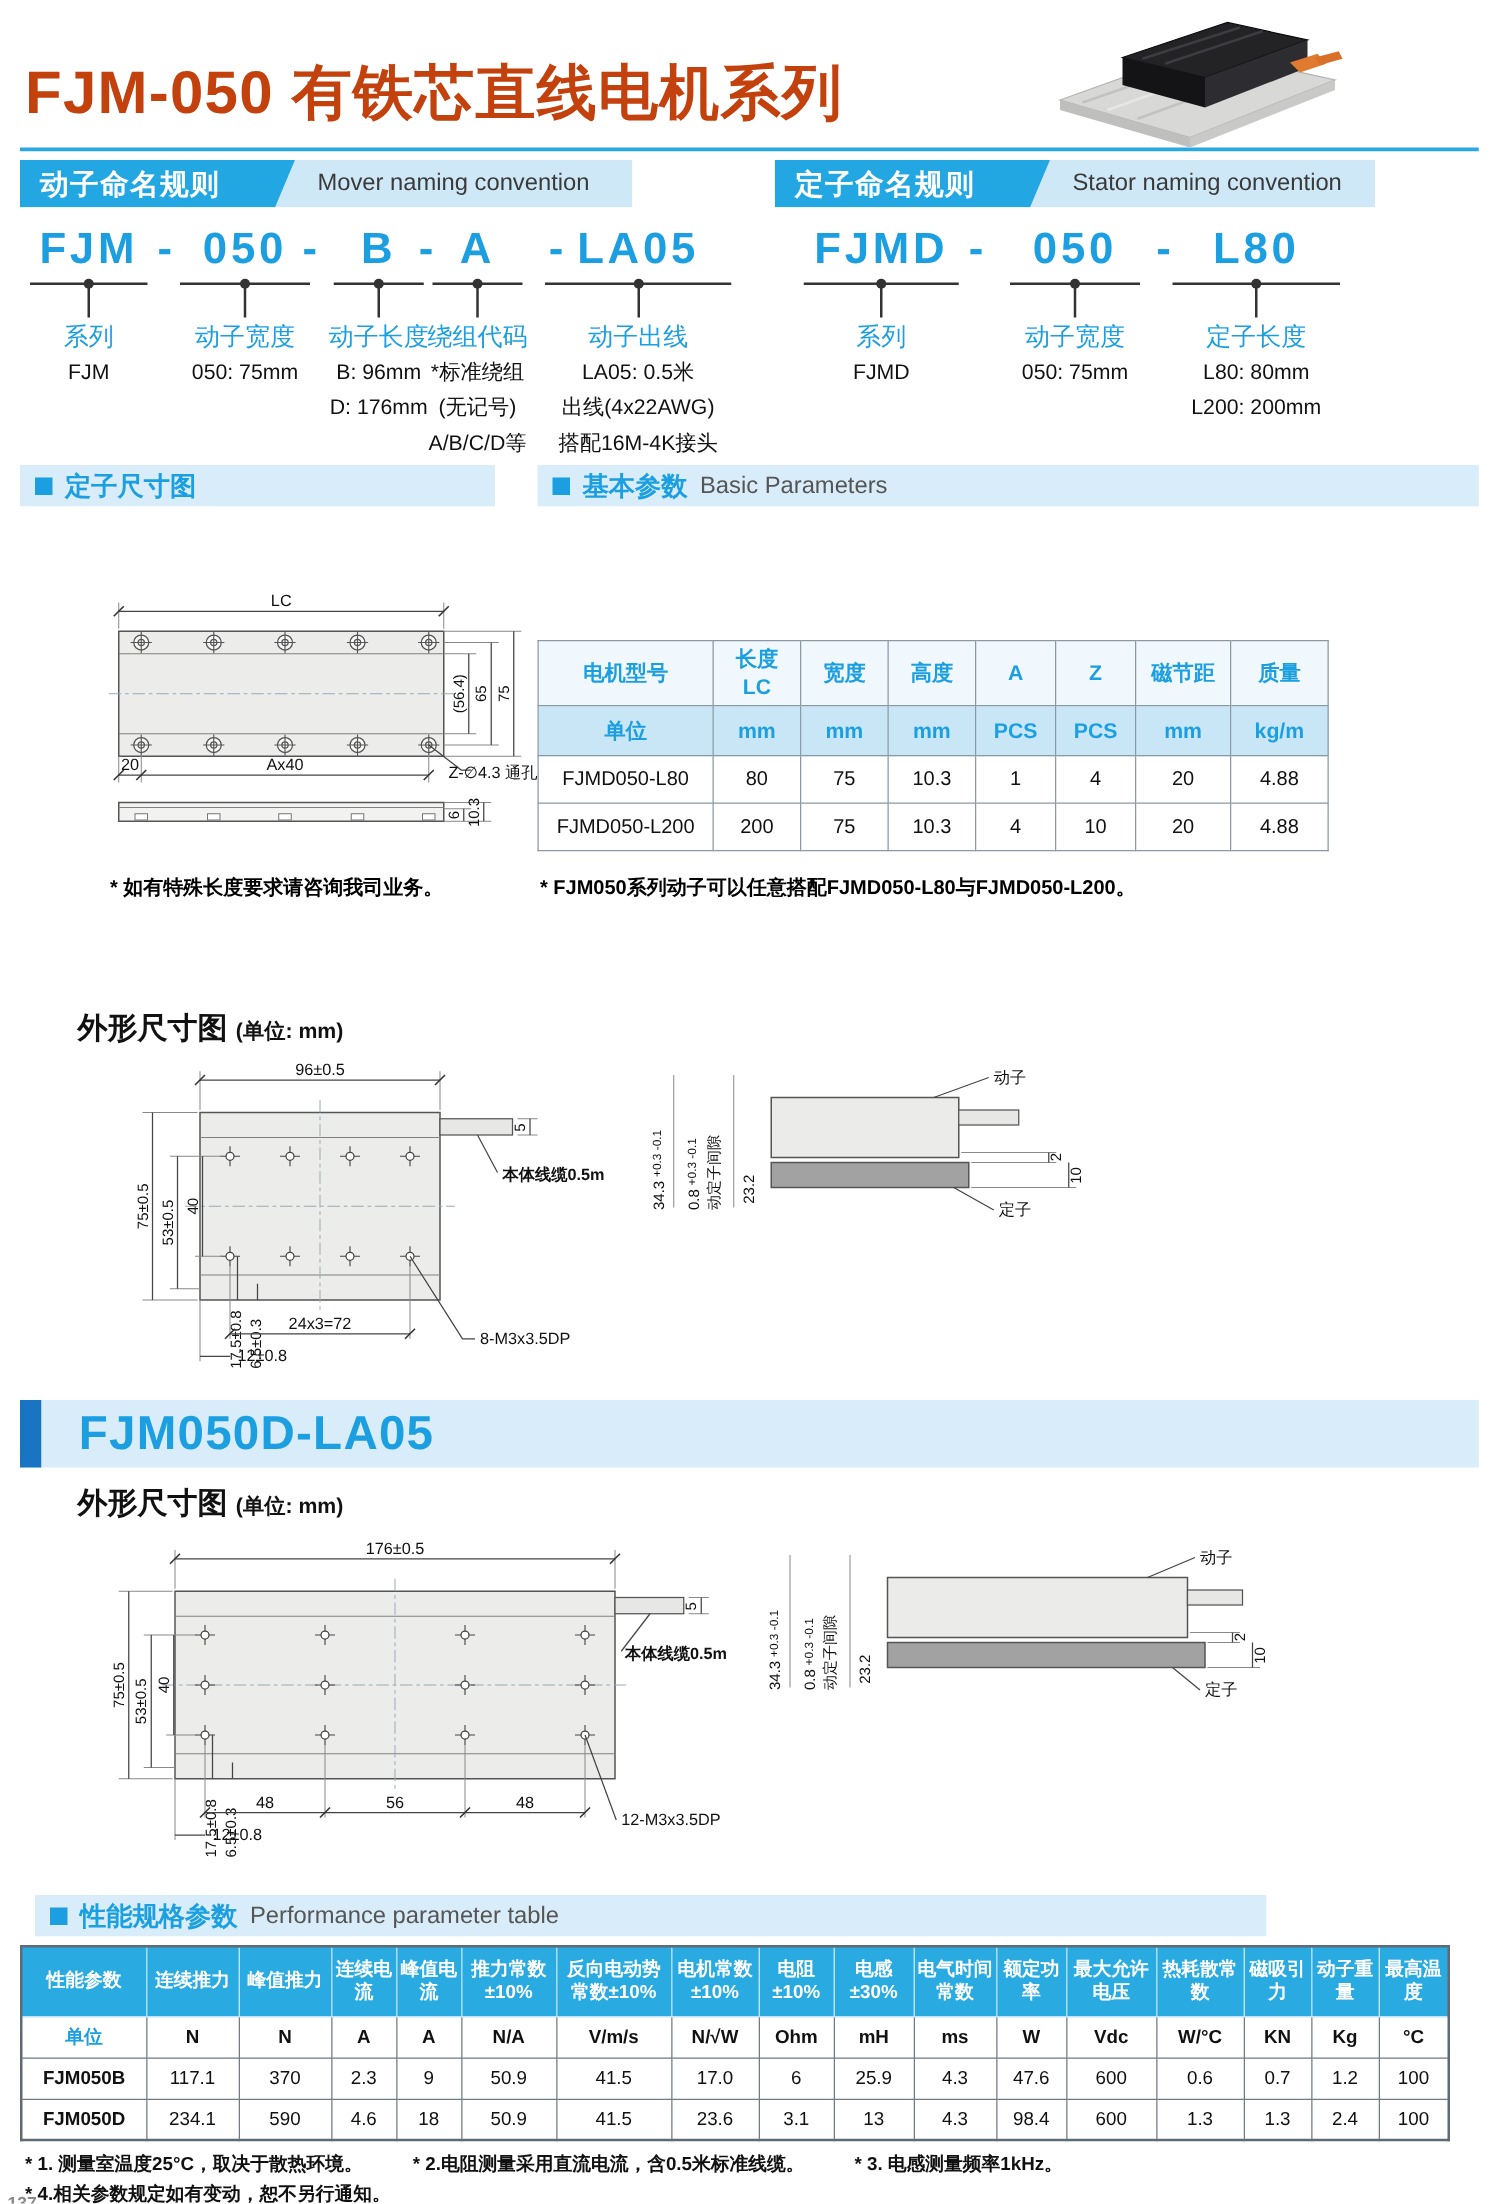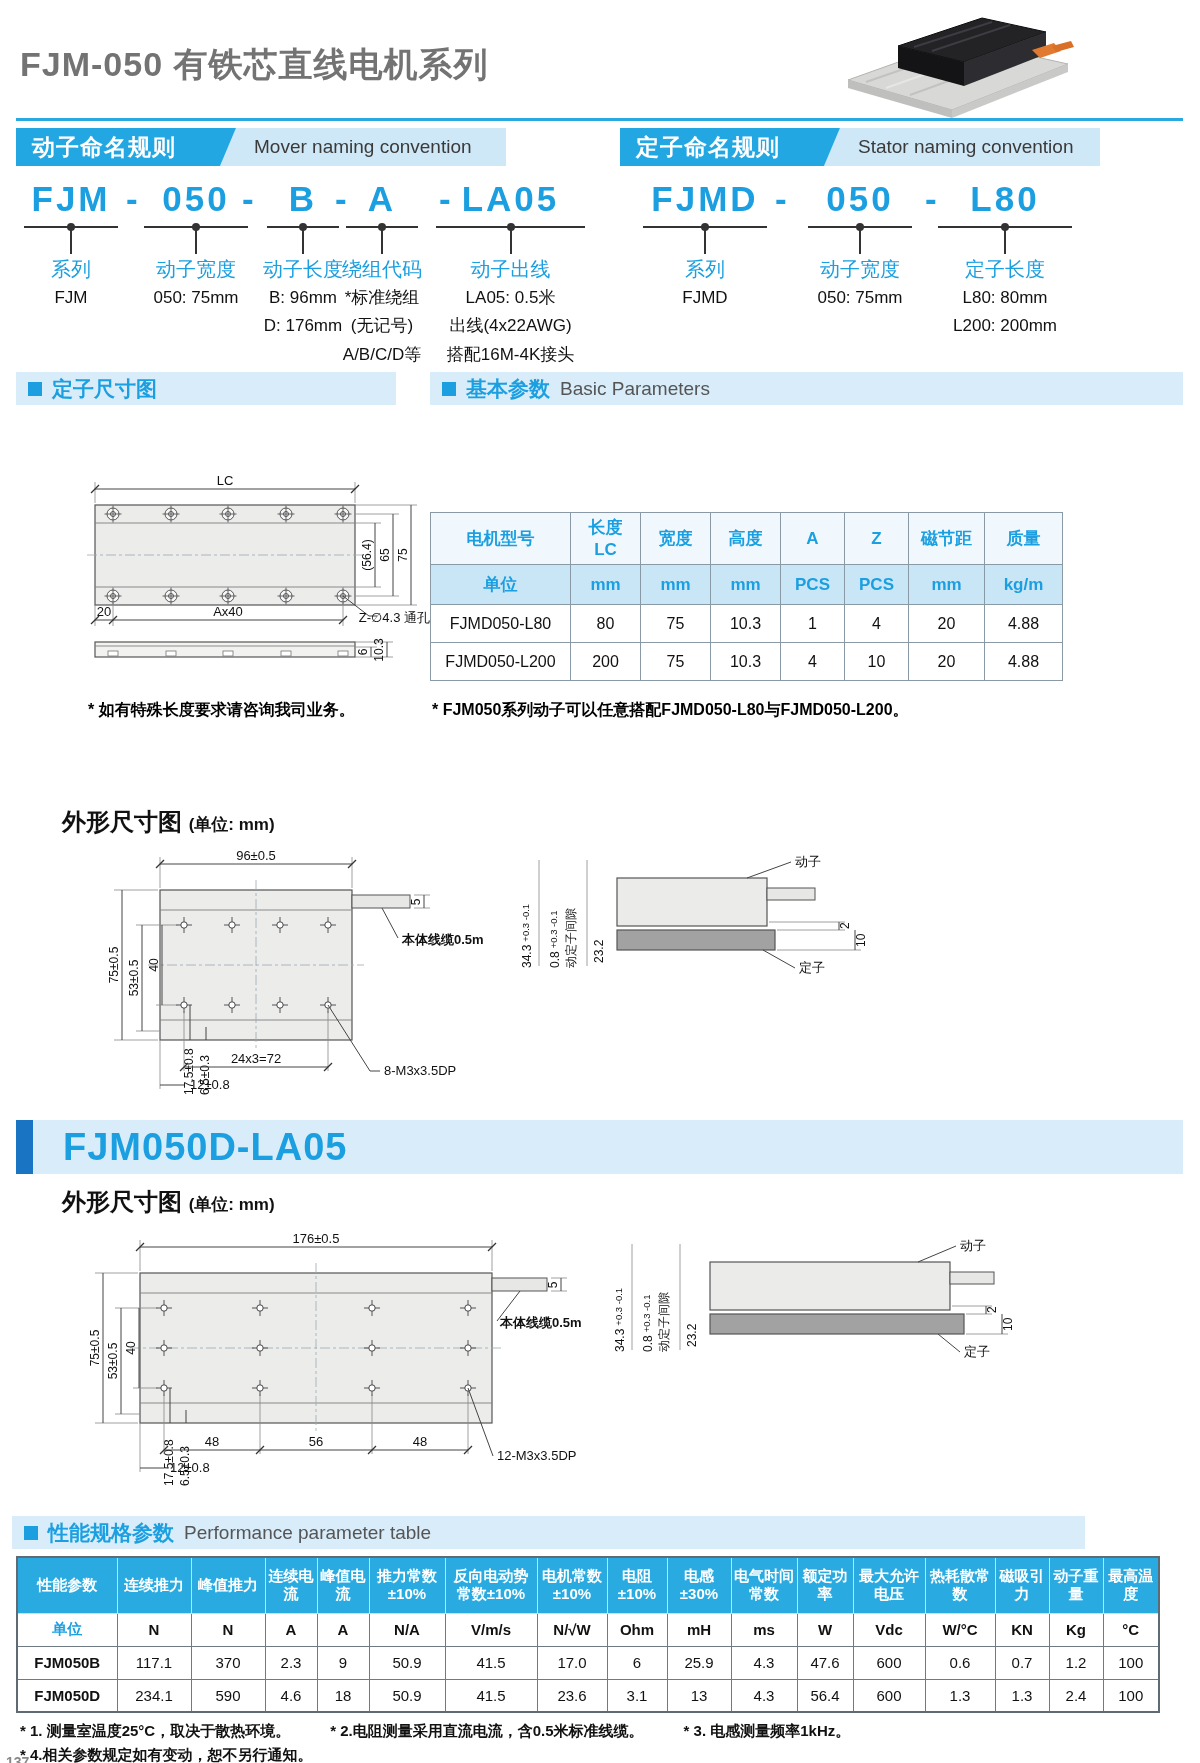--- a/index.html
+++ b/index.html
@@ -2,21 +2,21 @@
 <html><head>
 <meta charset="utf-8">
 <style>
 *{margin:0;padding:0;box-sizing:border-box}
 html,body{background:#fff}
 .page{position:relative;width:1200px;height:1763px;background:#fff;overflow:hidden;
   font-family:"Liberation Sans","DejaVu Sans",sans-serif;color:#111}
 .abs{position:absolute}
 
 
-.title{left:20px;top:42px;font-size:34px;font-weight:bold;color:#737373;letter-spacing:1px}
+.title{left:20px;top:42px;font-size:48px;font-weight:bold;color:#c2410c;letter-spacing:1px}
 .title-rule{left:16px;top:118px;width:1167px;height:3px;background:#29a8e2}
 
 
 .banner{height:38px}
 .b-blue{position:absolute;left:0;top:0;height:100%;width:220px;background:#22a7e3;
   clip-path:polygon(0 0,100% 0,calc(100% - 16px) 100%,0 100%);
   color:#fff;font-weight:bold;font-size:23px;line-height:38px;padding-left:16px;letter-spacing:1px}
 .b-strip{position:absolute;left:204px;right:0;top:0;height:100%;background:#cfe8f7;
   clip-path:polygon(16px 0,100% 0,100% 100%,0 100%);
   color:#3a3a3a;font-size:19px;line-height:38px;padding-left:34px}
@@ -639,21 +639,21 @@
     <text class="dt" x="376" y="124">定子</text>
     <line class="ext" x1="364" y1="74" x2="404" y2="74"></line>
       <line class="ext" x1="378" y1="82" x2="404" y2="82"></line>
       <line class="ext" x1="378" y1="102" x2="420" y2="102"></line>
     <line class="dim" x1="398" y1="74" x2="398" y2="82"></line>
     <text class="rt" transform="translate(408,81) rotate(-90)">2</text>
     <line class="dim" x1="414" y1="82" x2="414" y2="102"></line>
     <text class="rt" transform="translate(424,99) rotate(-90)">10</text>
   </svg>
 
-  <div class="abs band" style="left:12px;top:1516px;width:1073px">
+  <div class="abs band" style="left:28px;top:1516px;width:985px">
     <span class="sq"></span>
     <span class="band-cn">性能规格参数</span>
     <span class="band-en">Performance parameter table</span>
   </div>
 
   <table class="abs ptable" style="left:16px;top:1556px">
     <colgroup>
       <col style="width:100px">
         <col style="width:74px">
         <col style="width:74px">
@@ -735,21 +735,21 @@
       <td>234.1</td>
       <td>590</td>
       <td>4.6</td>
       <td>18</td>
       <td>50.9</td>
       <td>41.5</td>
       <td>23.6</td>
       <td>3.1</td>
       <td>13</td>
       <td>4.3</td>
-      <td>56.4</td>
+      <td>98.4</td>
       <td>600</td>
       <td>1.3</td>
       <td>1.3</td>
       <td>2.4</td>
       <td>100</td>
     </tr>
   </tbody>
     </table>
 
   <div class="abs fnotes" style="left:20px;top:1722px">

